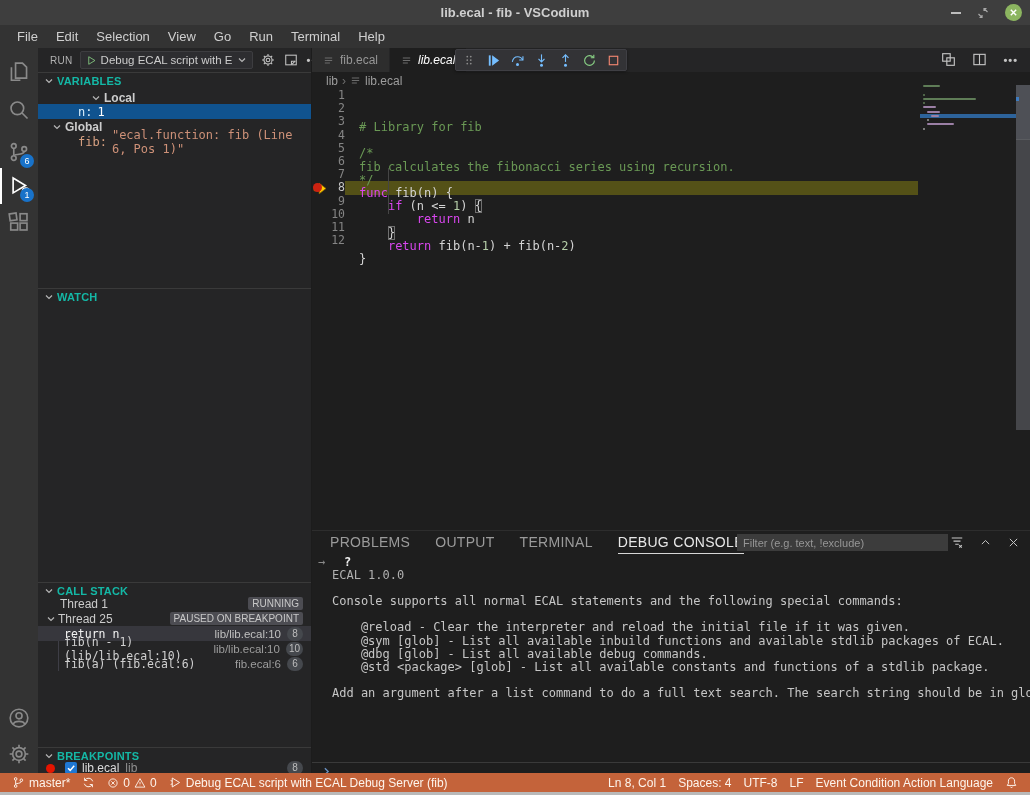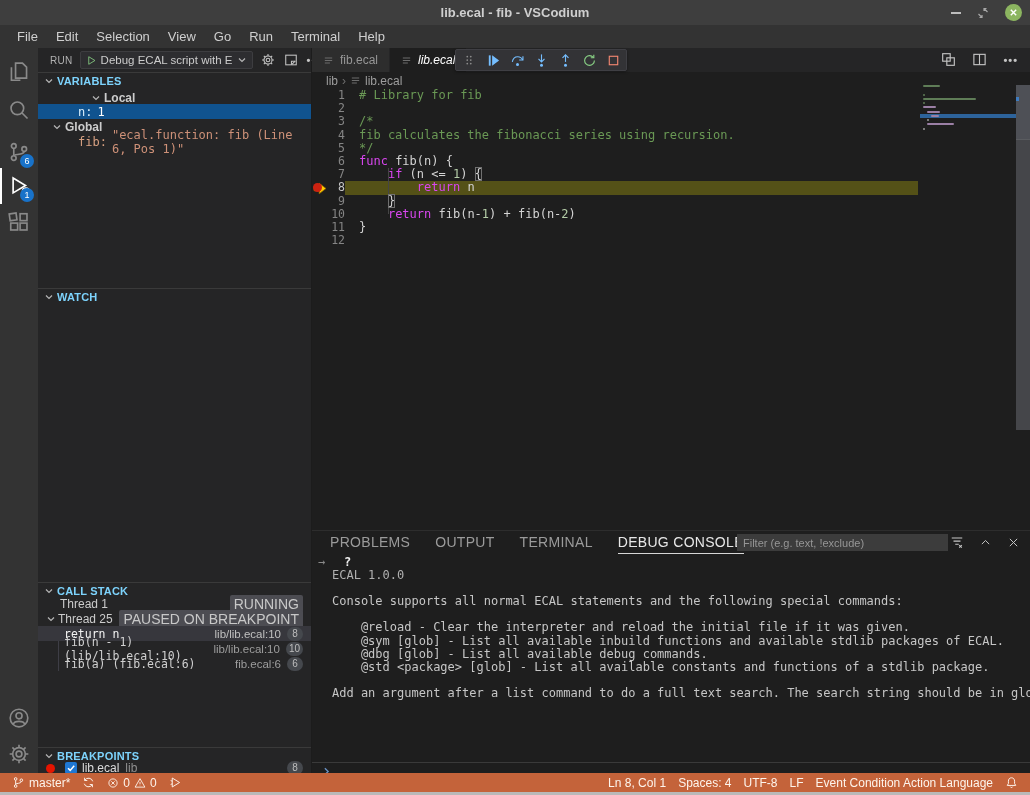--- a/index.html
+++ b/index.html
@@ -36,37 +36,37 @@
              border-right:1px solid #1c1c1c; }
   .runbar { position:absolute; left:0; top:0; width:100%; height:24px; display:flex; align-items:center; }
   .run-label { font-size:10px; color:#b0b0b0; margin-left:12px; letter-spacing:.3px; }
   .dropdown { margin-left:7px; width:173px; height:18px; background:#2d2d30; border:1px solid #3d3d40;
               border-radius:2px; display:flex; align-items:center; padding:0 5px; gap:4px; }
   .dropdown .lbl { font-size:11.5px; color:#cccccc; white-space:nowrap; overflow:hidden; flex:1; }
   .runbar-icons { display:flex; gap:9px; margin-left:8px; color:#c5c5c5; align-items:center; }
   .kebab { color:#c5c5c5; font-weight:bold; letter-spacing:1px; font-size:11px; }
 
   .sect-hdr { position:absolute; left:0; width:100%; height:16px; display:flex; align-items:center;
-              gap:3px; padding-left:6px; border-top:1px solid #3a3a3a; color:#7dd3fc; }
+              gap:3px; padding-left:6px; border-top:1px solid #3a3a3a; color:#14b8a6; }
   .sect-hdr .t { font-size:11px; font-weight:bold; letter-spacing:.2px; }
   .chev { color:#b5b5b5; }
 
   .tree-row { position:absolute; left:0; width:100%; height:15px; display:flex; align-items:center; }
   .scope-lbl { font-size:12px; font-weight:bold; color:#cccccc; }
   .mono { font-family:"DejaVu Sans Mono",monospace; }
   .var-row { font-size:12px; }
   .var-row.selected { background:#10538f; }
   .vname { color:#9cdcfe; } .vval { color:#e8e8e8; margin-left:5px; }
   .var-row.str .vname { color:#d7a081; } .var-row.str .vval { color:#ce9178; }
   .var-row.selected .vname { color:#d9eefc; } .var-row.selected .vval { color:#ffffff; }
 
   .cs-row { position:absolute; left:0; width:100%; height:15px; display:flex; align-items:center; font-size:12px; }
   .cs-row .name { color:#cccccc; }
   .cs-row .right { margin-left:auto; display:flex; align-items:center; gap:6px; padding-right:8px; }
-  .cs-badge { background:#4c4c52; color:#c8c8c8; font-size:14px; padding:1px 4px; border-radius:2px; }
+  .cs-badge { background:#4c4c52; color:#c8c8c8; font-size:10px; padding:1px 4px; border-radius:2px; }
   .cs-frame { padding-left:26px; }
   .cs-frame .name { font-family:"DejaVu Sans Mono",monospace; font-size:11.5px; color:#d0d0d0; }
   .cs-frame.selected { background:#37373d; } .cs-frame.selected .name { color:#f2f2f2; }
   .cs-loc { font-size:11.5px; color:#9d9d9d; }
   .cs-frame.selected .cs-loc { color:#c0c0c0; }
   .pill { min-width:16px; height:14px; border-radius:8px; background:#45484d; color:#bdbdbd;
           font-size:10px; line-height:14px; text-align:center; padding:0 3px; }
   .cs-guide { position:absolute; left:20px; top:578px; height:45px; border-left:1px solid #3e3e46; }
 
   .bp-row { position:absolute; left:0; width:100%; height:14px; display:flex; align-items:center; font-size:12px; }
@@ -94,21 +94,21 @@
 
   .breadcrumb { position:absolute; left:0; top:24px; width:100%; height:17px; display:flex; align-items:center;
                 padding-left:14px; font-size:12px; color:#9d9d9d; gap:4px; }
   .bc-sep { color:#6e6e6e; }
 
   .codewrap { position:absolute; left:0; top:41px; width:100%; height:441px; }
   .cl { position:relative; display:flex; height:13.2px; line-height:13.2px;
         font-family:"DejaVu Sans Mono",monospace; font-size:12px; }
   .cl .bpzone { width:17px; flex:none; position:relative; z-index:2; }
   .cl .num { width:16px; flex:none; text-align:right; color:#858585; font-size:11.5px; z-index:2; }
-  .cl .txt { white-space:pre; margin-left:14px; position:relative; z-index:2; }
+  .cl .txt { white-space:pre; margin-left:14px; position:relative; z-index:2;margin-top:32px; }
   .cl.cur .num { color:#c6c6c6; }
   .cl .hl { position:absolute; left:33px; width:573px; top:0; bottom:0; background:#545117; z-index:0; }
   .tok.cmt { color:#6a9955; } .tok.kw { color:#d946ef; } .tok.pl { color:#d4d4d4; }
   .tok.numlit { color:#b5cea8; } .tok.br { color:#d4d4d4; box-shadow:inset 0 0 0 1px #707070; }
   .iguide { position:absolute; left:76px; top:79.2px; height:46px; border-left:1px solid #454545; z-index:1; }
   .bp-arrow-wrap { position:absolute; left:1px; top:1px; width:14px; height:11px; }
   .bp-arrow-wrap .reddot { position:absolute; left:0; top:1px; width:9px; height:9px; border-radius:50%; background:#cc2211; }
 
   .minimap { position:absolute; left:608px; top:37px; width:96px; height:58px; }
   .mm-bar { position:absolute; height:2.1px; border-radius:1px; }
@@ -760,20 +760,21 @@
       <span>0</span>
       <svg class="ic" width="12" height="12">
           <use href="#s-warn"></use>
         </svg>
       <span>0</span>
     </div>
     <div class="sb-item">
       <svg class="ic" width="13" height="13">
           <use href="#s-dbgstatus"></use>
         </svg>
+      <span>Debug ECAL script with ECAL Debug Server (fib)</span>
     </div>
     <div class="sb-right" id="sb-right">
         <div class="sb-item">Ln 8, Col 1</div>
         <div class="sb-item">Spaces: 4</div>
         <div class="sb-item">UTF-8</div>
         <div class="sb-item">LF</div>
         <div class="sb-item">Event Condition Action Language</div>
         <div class="sb-item">
           <svg class="ic" width="13" height="13">
             <use href="#s-bell"></use>

